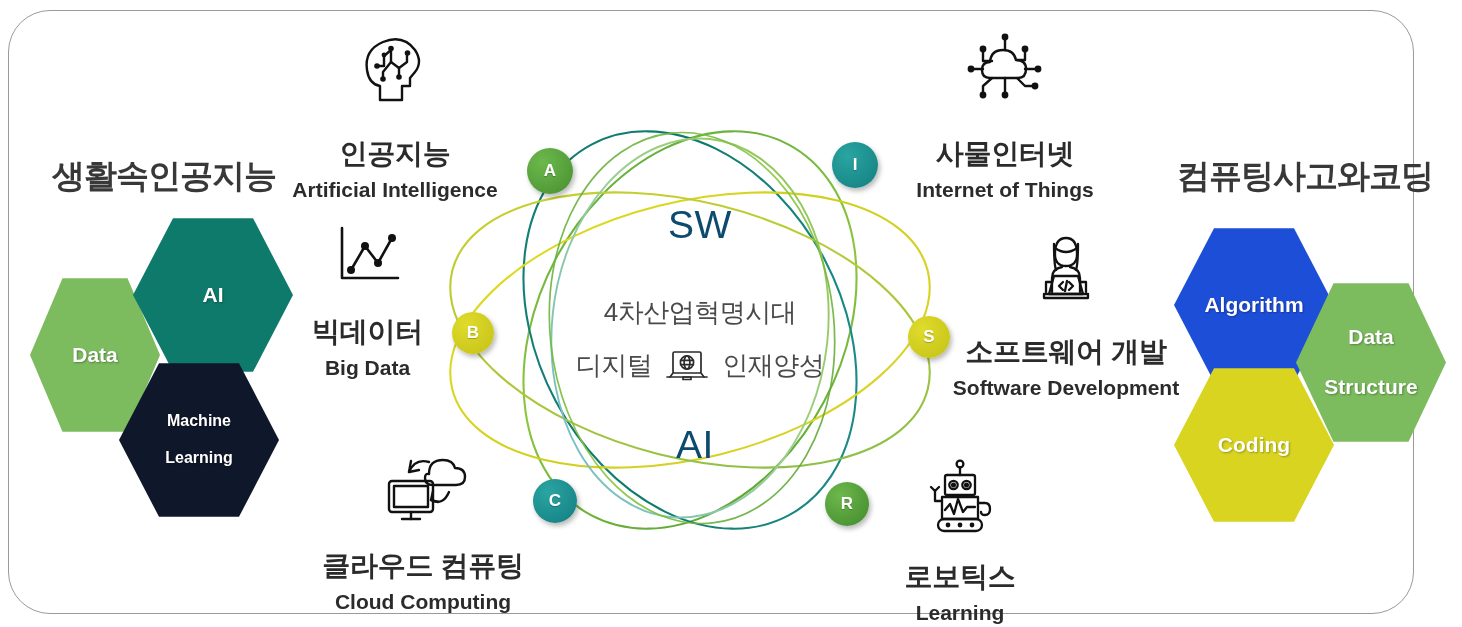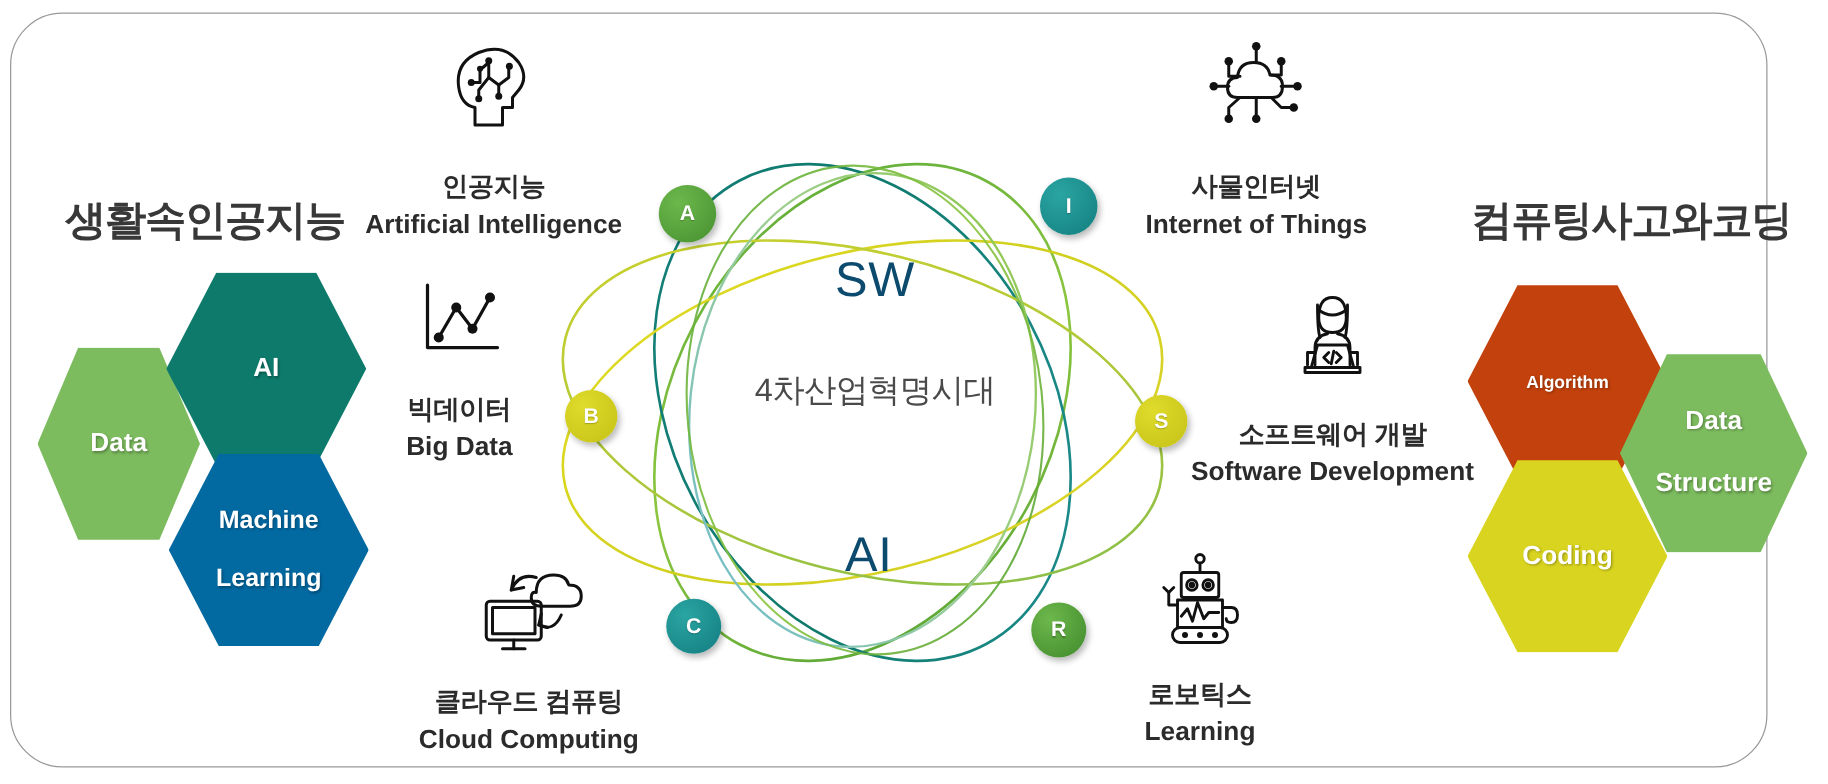--- a/index.html
+++ b/index.html
@@ -53,60 +53,60 @@
     line-height: 1.18;
     -webkit-clip-path: polygon(25% 2%, 75% 2%, 100% 50%, 75% 98%, 25% 98%, 0% 50%);
     clip-path: polygon(25% 2%, 75% 2%, 100% 50%, 75% 98%, 25% 98%, 0% 50%);
     text-shadow: 1px 1px 2px rgba(0,0,0,0.30);
   }
   .hex span { display: block; padding: 0 6px; }
 
   
   #hex-data       { left: 30px;  top: 275px; width: 130px; height: 160px; background: #7cbb5e; font-size: 21px; }
   #hex-ai         { left: 133px; top: 215px; width: 160px; height: 160px; background: #0e7a6b; font-size: 21px; }
-  #hex-ml         { left: 135px; top: 360px; width: 160px; height: 160px; background: #0369a1; font-size: 20px; }
-
-  
-  #hex-algorithm  { left: 1174px; top: 225px; width: 160px; height: 160px; background: #c2410c; font-size: 14px; }
+  #hex-ml         { left: 119px; top: 360px; width: 160px; height: 160px; background: #0f172a; font-size: 16px; }
+
+  
+  #hex-algorithm  { left: 1174px; top: 225px; width: 160px; height: 160px; background: #1d4ed8; font-size: 21px; }
   #hex-datastruct { left: 1296px; top: 280px; width: 150px; height: 165px; background: #7cbb5e; font-size: 21px; }
   #hex-coding     { left: 1174px; top: 365px; width: 160px; height: 160px; background: #d9d41f; font-size: 21px; }
 
   
   .keyword {
     position: absolute;
     text-align: center;
     white-space: nowrap;
   }
   .keyword .kw-icon {
     display: block;
     margin: 0 auto 6px auto;
     line-height: 0;
   }
   .keyword .kw-ko {
     display: block;
-    font-size: 21px;
+    font-size: 28px;
     font-weight: bold;
     color: #2b2b2b;
     letter-spacing: -0.3px;
     margin-bottom: 5px;
     margin-top: 23px;
   }
   .keyword .kw-en {
     display: block;
     font-size: 21px;
     font-weight: bold;
     color: #2b2b2b;
   }
 
   #kw-ai    { left: 280px;  top: 28px;  width: 230px; }
   #kw-bd    { left: 295px;  top: 222px; width: 145px; }
   #kw-cc    { left: 318px;  top: 448px; width: 210px; }
   #kw-iot   { left: 905px;  top: 28px;  width: 200px; }
   #kw-sd    { left: 950px;  top: 230px; width: 232px; }
-  #kw-rb    { left: 880px;  top: 440px; width: 160px; }
+  #kw-rb    { left: 880px;  top: 457px; width: 160px; }
 
   
   #orbit {
     position: absolute;
     left: 420px;
     top: 110px;
     width: 540px;
     height: 440px;
   }
 
@@ -403,16 +403,35 @@
     <span>C</span>
   </div>
   <div class="badge" id="badge-r">
     <span>R</span>
   </div>
 
   <div class="center-word" id="center-sw">SW</div>
 
   <div id="center-lines">
     <span class="cl1">4차산업혁명시대</span>
+    <span class="cl2">
+      <span>디지털</span>
+      <span style="line-height:0;">
+        <svg width="46" height="34" viewBox="0 0 46 34">
+          <g fill="none" stroke="#2b2b2b" stroke-width="1.7" stroke-linecap="round" stroke-linejoin="round">
+            <rect x="9" y="3" width="28" height="21" rx="1.5"></rect>
+            <circle cx="23" cy="13.5" r="6.6"></circle>
+            <ellipse cx="23" cy="13.5" rx="2.9" ry="6.6"></ellipse>
+            <path d="M16.6 11.3 L29.4 11.3"></path>
+            <path d="M16.6 15.7 L29.4 15.7"></path>
+            <path d="M3 28 L43 28"></path>
+            <path d="M9 24 L6 28"></path>
+            <path d="M37 24 L40 28"></path>
+            <path d="M19 28 L27 28 L27 30.5 L19 30.5 Z"></path>
+          </g>
+        </svg>
+      </span>
+      <span>인재양성</span>
+    </span>
   </div>
 
   <div class="center-word" id="center-ai">AI</div>
 </div>
 
 </body></html>

